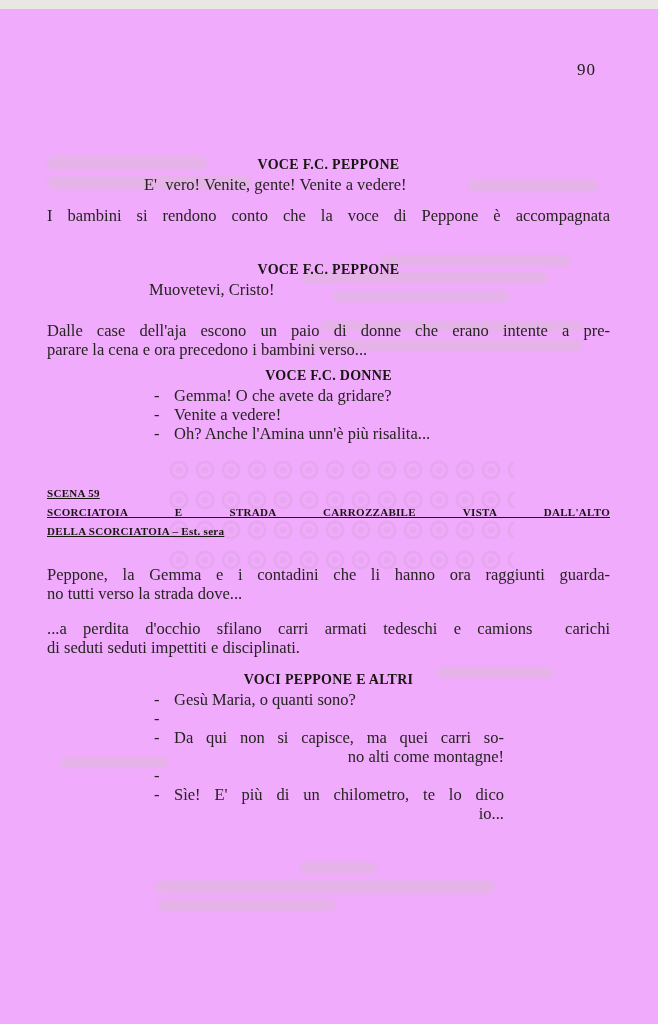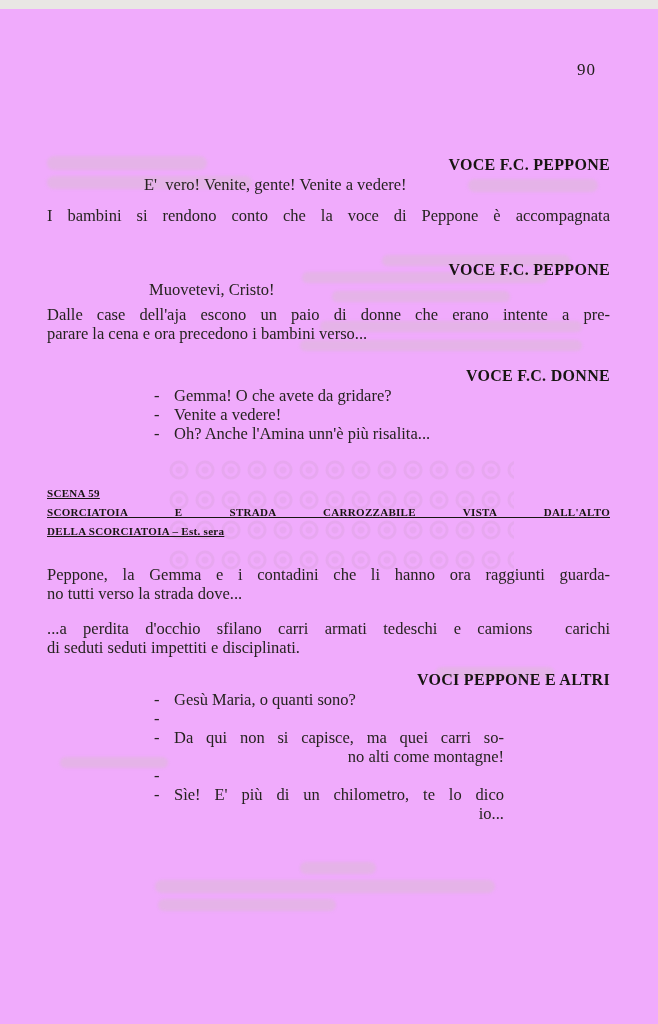--- a/index.html
+++ b/index.html
@@ -8,22 +8,22 @@
     background:#f0abfc;overflow:hidden;
     font-family:"Liberation Serif","DejaVu Serif",serif;
     color:#262320;
   }
   .content{position:absolute;left:47px;top:0;width:563px;}
   .abs{position:absolute;left:0;right:0;}
   .body-line{font-size:16.5px;line-height:19px;}
   .prewrap{white-space:pre-wrap;}
   .just{text-align:justify;text-align-last:justify;}
   .cue-head{
-    font-size:16px;line-height:19px;font-weight:bold;
-    text-align:right;letter-spacing:.3px;color:#181512;
+    font-size:14px;line-height:19px;font-weight:bold;
+    text-align:center;letter-spacing:.3px;color:#181512;
   }
   .scene-head{font-size:11px;line-height:19px;font-weight:bold;letter-spacing:.3px;color:#181512;text-decoration:underline;}
   .speech{font-size:16.5px;line-height:19px;}
   .dlg-row{display:flex;align-items:flex-start;}
   .dlg-dash{width:20px;flex:0 0 20px;font-size:16.5px;line-height:19px;}
   .dlg-col{width:330px;flex:0 0 330px;}
   .dlg-l2{margin-left:4px;text-align:right;}
   .page-number{
     position:absolute;left:577px;top:52px;
     font-size:17px;line-height:18px;letter-spacing:1px;color:#201d1a;
@@ -72,21 +72,21 @@
     <div class="abs cue-head" style="top:146px;">VOCE F.C. PEPPONE</div>
     <div class="abs speech prewrap" style="top:166px;padding-left:97px;">E'  vero! Venite, gente! Venite a vedere!</div>
 
     <div class="abs" style="top:197px;">
       <div class="body-line just">I bambini si rendono conto che la voce di Peppone è accompagnata</div>
     </div>
 
     <div class="abs cue-head" style="top:251px;">VOCE F.C. PEPPONE</div>
     <div class="abs speech" style="top:271px;padding-left:102px;">Muovetevi, Cristo!</div>
 
-    <div class="abs" style="top:296px;">
+    <div class="abs" style="top:312px;">
       <div class="body-line just">Dalle case dell'aja escono un paio di donne che erano intente a pre-</div>
       <div class="body-line">parare la cena e ora precedono i bambini verso...</div>
     </div>
 
     <div class="abs cue-head" style="top:357px;">VOCE F.C. DONNE</div>
     <div class="abs" style="top:377px;padding-left:107px;">
       <div class="dlg-row">
         <span class="dlg-dash">-</span>
         <span class="dlg-col speech">Gemma! O che avete da gridare?</span>
       </div>

